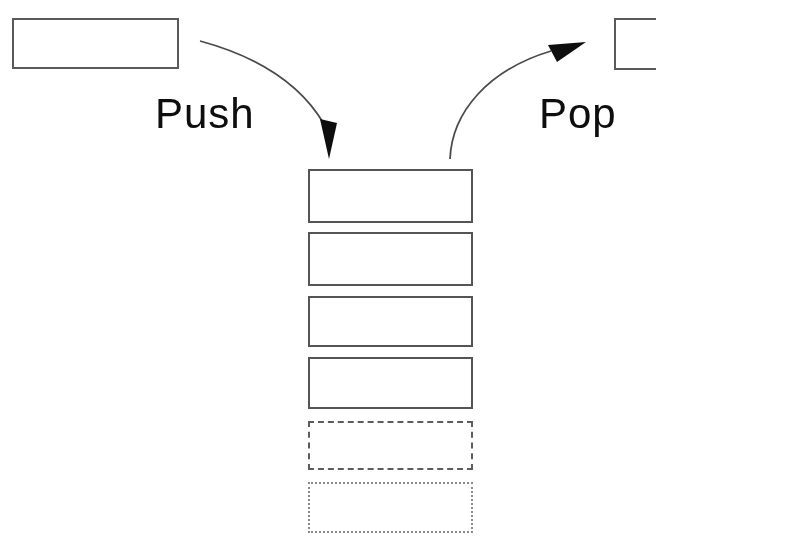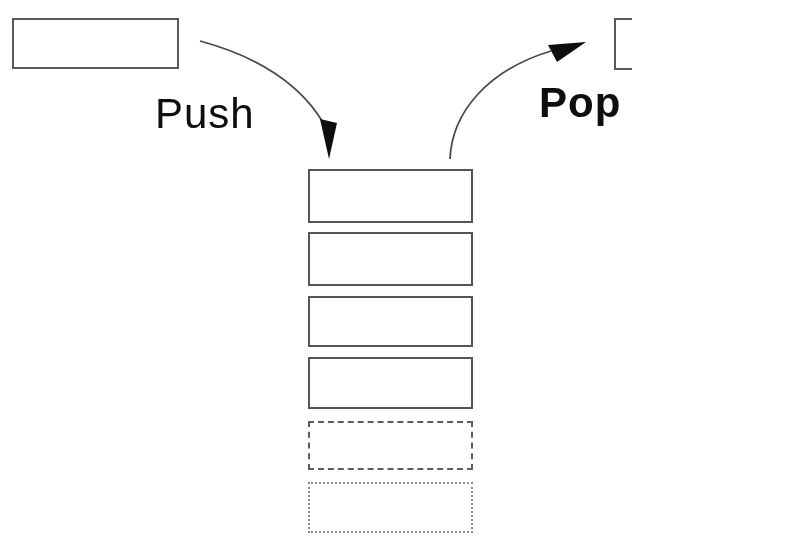--- a/index.html
+++ b/index.html
@@ -7,20 +7,21 @@
     padding: 0;
     background: #ffffff;
     font-family: "Liberation Sans", sans-serif;
   }
   .canvas {
     position: relative;
     width: 632px;
     height: 550px;
     background: #ffffff;
     overflow: hidden;
+    padding-left: 24px;
   }
   .box {
     position: absolute;
     box-sizing: border-box;
     background: #ffffff;
     border: 2px solid #5a5a5a;
   }
   .op-label {
     position: absolute;
     font-size: 42px;
@@ -51,21 +52,21 @@
 </head>
 <body>
 
 <div class="canvas">
 
   <div class="box" style="left:12px; top:18px; width:167px; height:51px;"></div>
 
   <div class="box" style="left:614px; top:18px; width:164px; height:52px;"></div>
 
   <div class="op-label" style="left:155px; top:93px;">Push</div>
-  <div class="op-label" style="left:539px; top:82px;font-weight:bold;">Pop</div>
+  <div class="op-label" style="left:539px; top:93px;">Pop</div>
 
   <svg class="arrow-layer" viewBox="0 0 792 550" xmlns="http://www.w3.org/2000/svg">
 
     <g>
       <path d="M 200,41 C 248,54 297,78 324,124" fill="none" stroke="#4a4a4a" stroke-width="1.8"></path>
       <polygon points="320,119 337,123 329,159" fill="#0e0e0e"></polygon>
     </g>
 
     <g>
       <path d="M 450,159 C 452,112 488,70 551,51" fill="none" stroke="#4a4a4a" stroke-width="1.8"></path>

